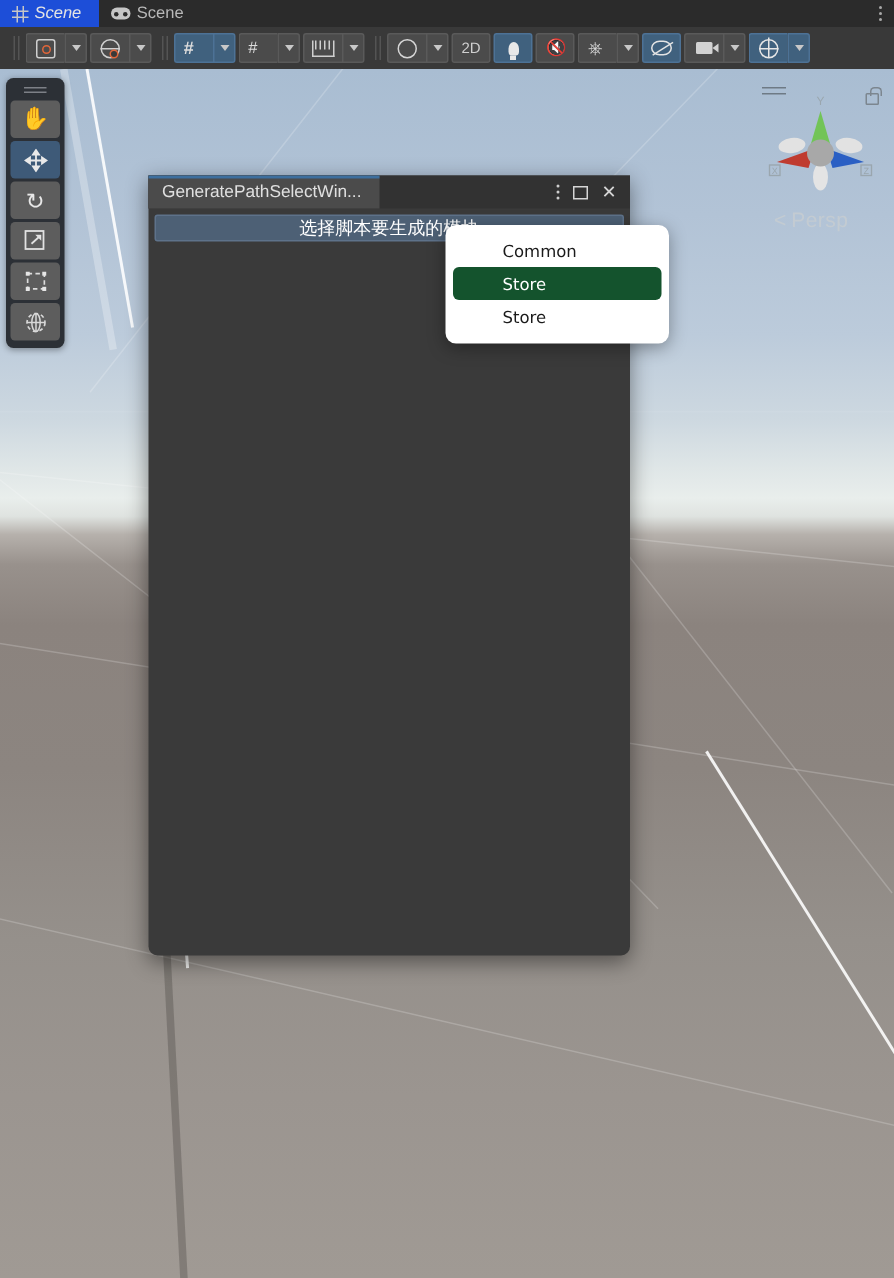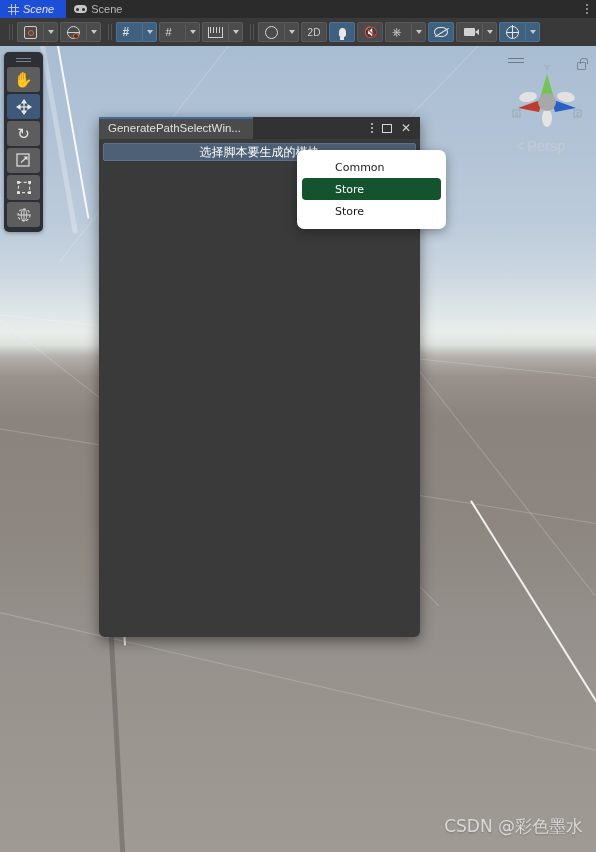--- a/index.html
+++ b/index.html
@@ -429,21 +429,20 @@
         <ellipse cx="60" cy="39" rx="9" ry="5" fill="#e2e2e2" transform="rotate(8 60 39)"></ellipse>
         <ellipse cx="41" cy="60" rx="5" ry="9" fill="#e4e4e4"></ellipse>
         <circle cx="41" cy="44" r="9" fill="#a8a8a8"></circle>
       </svg>
 
       <div class="persp">
         <span class="lt">&lt;</span><span>Persp</span>
       </div>
     </div>
 
-    <div class="wm">CSDN @彩色墨水</div>
   </div>
 
   <div class="dialog">
     <div class="dlg-titlebar">
       <div class="dlg-tab">
         <span>GeneratePathSelectWin...</span>
       </div>
       <div class="dlg-ctrls">
         <div class="dlg-kebab">
           <i></i>

